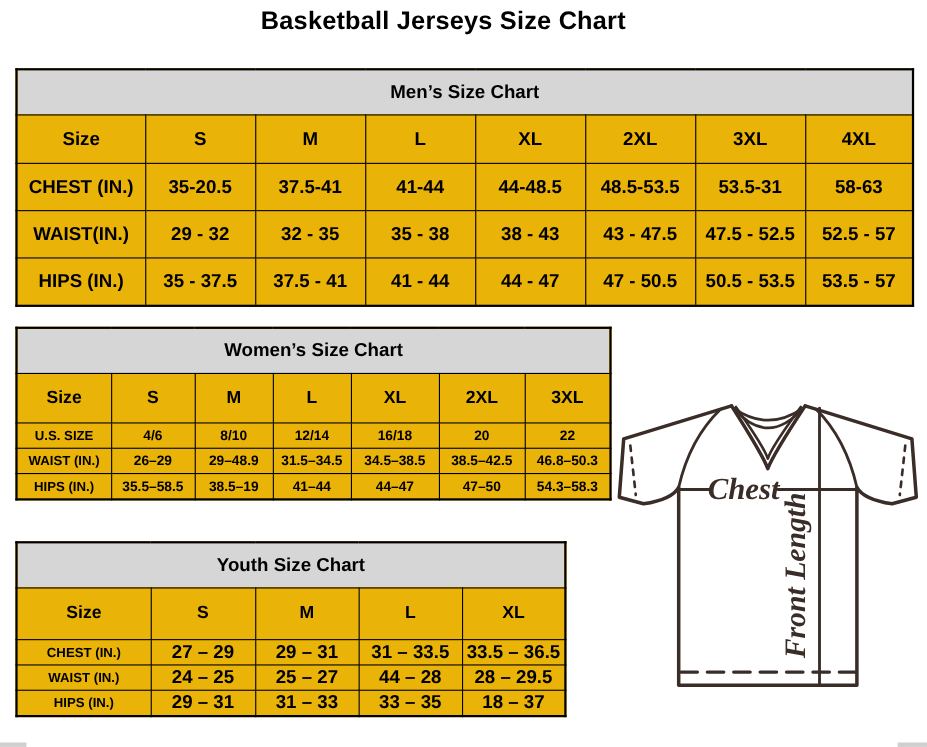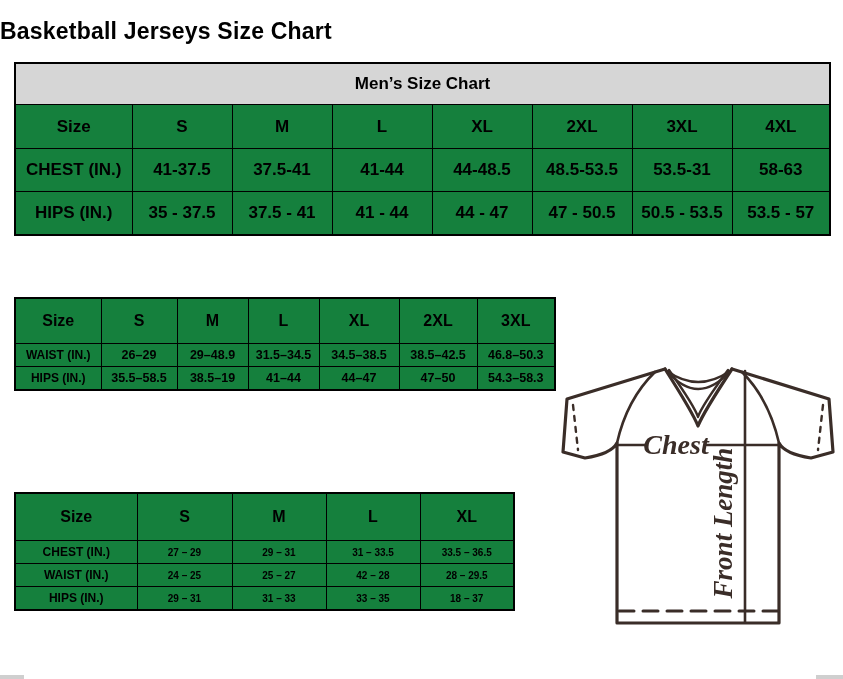--- a/index.html
+++ b/index.html
@@ -1,45 +1,45 @@
 <!DOCTYPE html>
 <html><head>
 <meta charset="utf-8">
 <style>
   html,body{margin:0;padding:0;}
   body{
     width:843px;height:679px;position:relative;background:#ffffff;
     font-family:"Liberation Sans",sans-serif;color:#000;overflow:hidden;
   }
   .page-title{
-    position:absolute;top:5px;left:0;width:806px;text-align:left;
-    font-size:23px;font-weight:bold;letter-spacing:0.2px;margin-top:13px;
+    position:absolute;top:5px;left:0;width:806px;text-align:center;
+    font-size:23px;font-weight:bold;letter-spacing:0.2px;
   }
   table.size-table{
     position:absolute;border-collapse:collapse;table-layout:fixed;
-    background:#15803d;border:2px solid #000;padding-left:27px;
+    background:#eab308;border:2px solid #000;padding-left:27px;
   }
   table.size-table th,table.size-table td{
     border:1px solid #000;text-align:center;vertical-align:middle;
     font-weight:bold;padding:0;overflow:hidden;white-space:nowrap;
   }
   .chart-title-cell{background:#d6d6d6;font-size:17px;height:40px;}
   
   #mens-table{left:14px;top:62px;width:815px;}
   #mens-table .size-row th{height:43px;font-size:17px;}
   #mens-table .data-row td{height:42px;font-size:17px;}
   
   #womens-table{left:14px;top:297px;width:540px;}
   #womens-table .size-row th{height:44px;font-size:16px;}
   #womens-table .data-row td{height:22px;font-size:12.5px;}
   #womens-table .data-row th{height:22px;font-size:12px;}
   
   #youth-table{left:14px;top:492px;width:499px;}
   #youth-table .size-row th{height:46px;font-size:16px;}
-  #youth-table .data-row td{height:22px;font-size:10px;}
+  #youth-table .data-row td{height:22px;font-size:17px;}
   #youth-table .data-row th{height:22px;font-size:12px;}
   
   .jersey-wrap{position:absolute;left:555px;top:355px;width:288px;height:290px;}
   .jersey-wrap svg{display:block;}
   
   .scroll-frag{position:absolute;height:4px;background:#cfcfcf;top:675px;}
   .scroll-frag.left{left:0;width:24px;}
   .scroll-frag.right{left:816px;width:27px;}
 </style>
 </head>
@@ -67,27 +67,37 @@
       <th>S</th>
       <th>M</th>
       <th>L</th>
       <th>XL</th>
       <th>2XL</th>
       <th>3XL</th>
       <th>4XL</th>
     </tr>
     <tr class="data-row">
       <td>CHEST (IN.)</td>
-      <td>41-37.5</td>
+      <td>35-20.5</td>
       <td>37.5-41</td>
       <td>41-44</td>
       <td>44-48.5</td>
       <td>48.5-53.5</td>
       <td>53.5-31</td>
       <td>58-63</td>
+    </tr>
+    <tr class="data-row">
+      <td>WAIST(IN.)</td>
+      <td>29 - 32</td>
+      <td>32 - 35</td>
+      <td>35 - 38</td>
+      <td>38 - 43</td>
+      <td>43 - 47.5</td>
+      <td>47.5 - 52.5</td>
+      <td>52.5 - 57</td>
     </tr>
     <tr class="data-row">
       <td>HIPS (IN.)</td>
       <td>35 - 37.5</td>
       <td>37.5 - 41</td>
       <td>41 - 44</td>
       <td>44 - 47</td>
       <td>47 - 50.5</td>
       <td>50.5 - 53.5</td>
       <td>53.5 - 57</td>
@@ -99,28 +109,40 @@
   <colgroup>
     <col style="width:86px">
       <col style="width:76px">
       <col style="width:71px">
       <col style="width:71px">
     <col style="width:80px">
       <col style="width:78px">
       <col style="width:78px">
   </colgroup>
   <tbody>
+    <tr>
+      <th colspan="7" class="chart-title-cell">Women’s Size Chart</th>
+    </tr>
     <tr class="size-row">
       <th>Size</th>
       <th>S</th>
       <th>M</th>
       <th>L</th>
       <th>XL</th>
       <th>2XL</th>
       <th>3XL</th>
+    </tr>
+    <tr class="data-row">
+      <th>U.S. SIZE</th>
+      <td>4/6</td>
+      <td>8/10</td>
+      <td>12/14</td>
+      <td>16/18</td>
+      <td>20</td>
+      <td>22</td>
     </tr>
     <tr class="data-row">
       <th>WAIST (IN.)</th>
       <td>26–29</td>
       <td>29–48.9</td>
       <td>31.5–34.5</td>
       <td>34.5–38.5</td>
       <td>38.5–42.5</td>
       <td>46.8–50.3</td>
     </tr>
@@ -138,39 +160,42 @@
 
 <table class="size-table" id="youth-table">
   <colgroup>
     <col style="width:122px">
       <col style="width:95px">
       <col style="width:94px">
       <col style="width:94px">
       <col style="width:94px">
   </colgroup>
   <tbody>
+    <tr>
+      <th colspan="5" class="chart-title-cell">Youth Size Chart</th>
+    </tr>
     <tr class="size-row">
       <th>Size</th>
       <th>S</th>
       <th>M</th>
       <th>L</th>
       <th>XL</th>
     </tr>
     <tr class="data-row">
       <th>CHEST (IN.)</th>
       <td>27 – 29</td>
       <td>29 – 31</td>
       <td>31 – 33.5</td>
       <td>33.5 – 36.5</td>
     </tr>
     <tr class="data-row">
       <th>WAIST (IN.)</th>
       <td>24 – 25</td>
       <td>25 – 27</td>
-      <td>42 – 28</td>
+      <td>44 – 28</td>
       <td>28 – 29.5</td>
     </tr>
     <tr class="data-row">
       <th>HIPS (IN.)</th>
       <td>29 – 31</td>
       <td>31 – 33</td>
       <td>33 – 35</td>
       <td>18 – 37</td>
     </tr>
   </tbody>

